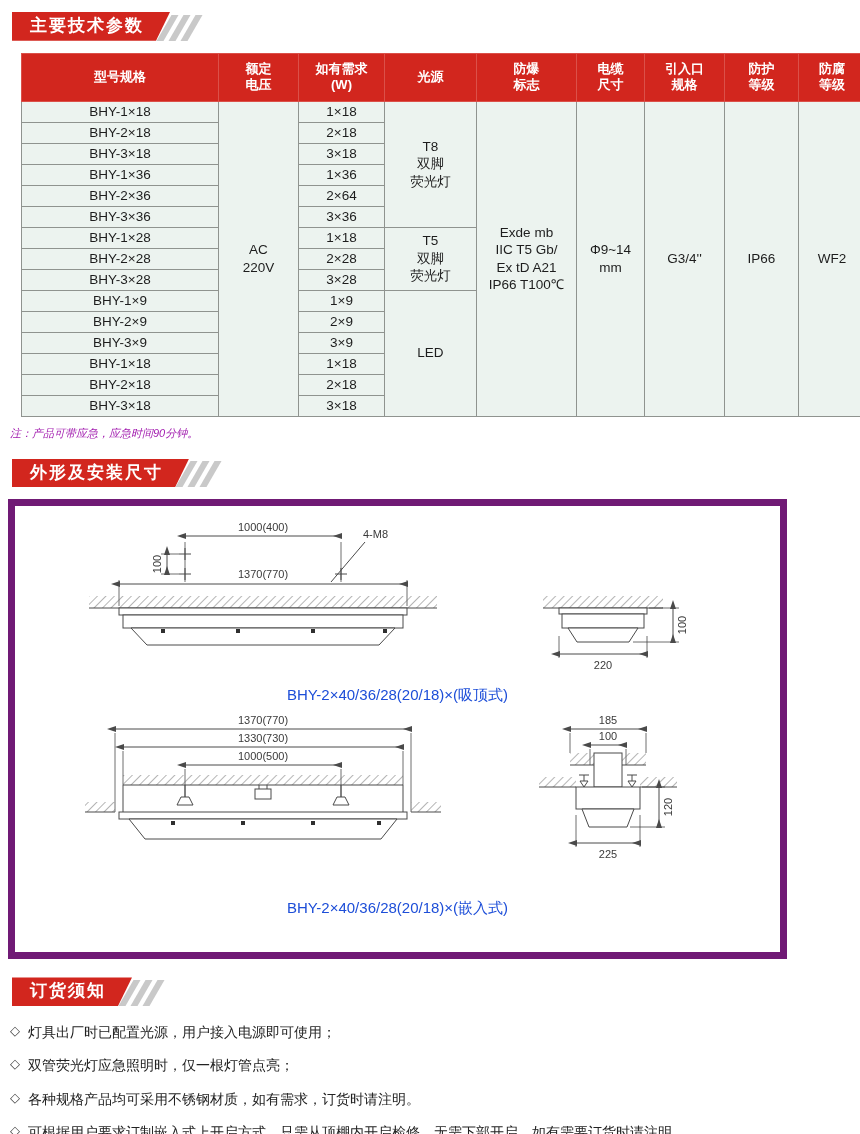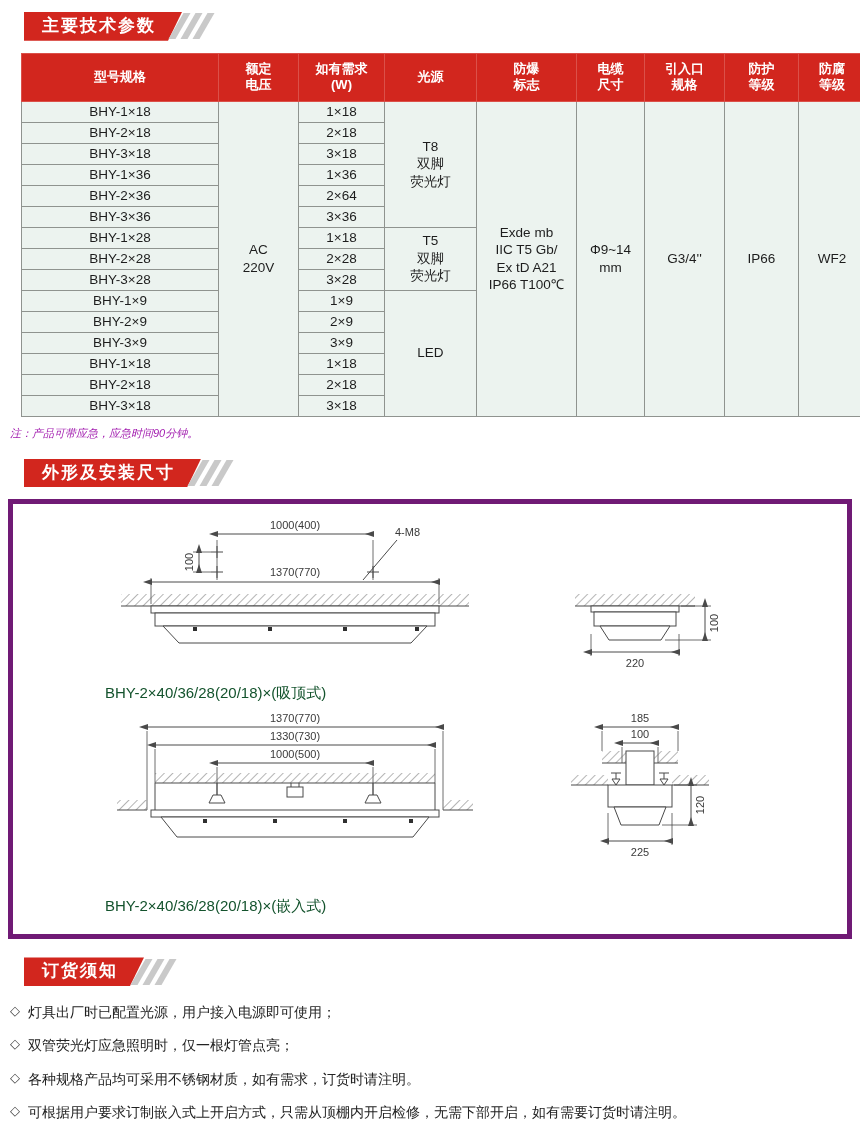--- a/index.html
+++ b/index.html
@@ -6,21 +6,21 @@
   html,body { background:#ffffff; }
   body {
     width:860px; min-height:1134px;
     font-family:"Liberation Sans", sans-serif;
     color:#222;
     position:relative;
   }
   .page { padding:8px 8px 0 8px; }
 
   
-  .section-head { display:flex; align-items:center; margin:4px 0 12px 16px; }
+  .section-head { display:flex; align-items:flex-end; margin:4px 0 12px 4px; }
   .badge {
     background:#d2261e; color:#fff; font-weight:bold; font-size:17px;
     letter-spacing:2px; padding:5px 26px 5px 18px; line-height:1.1;
     clip-path:polygon(0 0, 100% 0, calc(100% - 14px) 100%, 0 100%);
   }
   .stripes { display:flex; margin-left:-6px; }
   .stripes span {
     width:7px; height:26px; background:#c9c9c9; margin-right:5px;
     transform:skewX(-30deg);
   }
@@ -35,25 +35,25 @@
   table.spec td {
     background:#ecf3ef; border:1px solid #8f938f;
     font-size:13.5px; color:#1d1d1d; text-align:center; vertical-align:middle;
     height:21px; padding:0 0; white-space:pre-line; line-height:1.3;
   }
   table.spec { border:1px solid #707570; }
   .note { color:#a21caf; font-size:11px; margin:9px 0 0 2px;font-style:italic; }
 
   
   .draw-box {
-    border:5px solid #701a75; width:844px; margin-top:10px;
-    padding:12px 0 8px 0; background:#fff;
+    border:7px solid #701a75; width:779px; margin-top:10px;
+    padding:12px 0 24px 0; background:#fff;
   }
   .drawing-wrap { width:650px; margin:0 auto; }
-  .caption { text-align:left; font-size:15px; color:#14532d; margin:2px 0 10px 0; }
+  .caption { text-align:center; font-size:15px; color:#1d4ed8; margin:2px 0 10px 0; }
   svg text { font-family:"Liberation Sans", sans-serif; font-size:11px; fill:#3a3a3a; }
 
   
   .order-list { margin-top:16px; }
   .order-item { display:flex; font-size:14px; color:#222; margin:0 0 13px 2px; line-height:1.45; }
   .diamond { color:#3a3a3a; margin-right:8px; font-size:13px; }
   .example { font-size:14px; color:#222; margin:0 0 12px 2px; line-height:1.5; }
   .example.indent { text-indent:2em; }
   .sep { height:14px; }
 </style>

